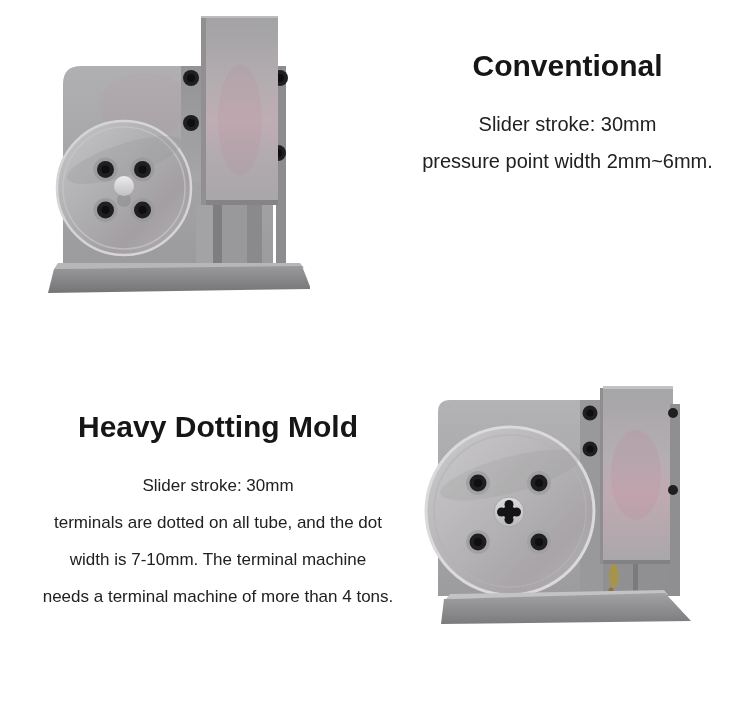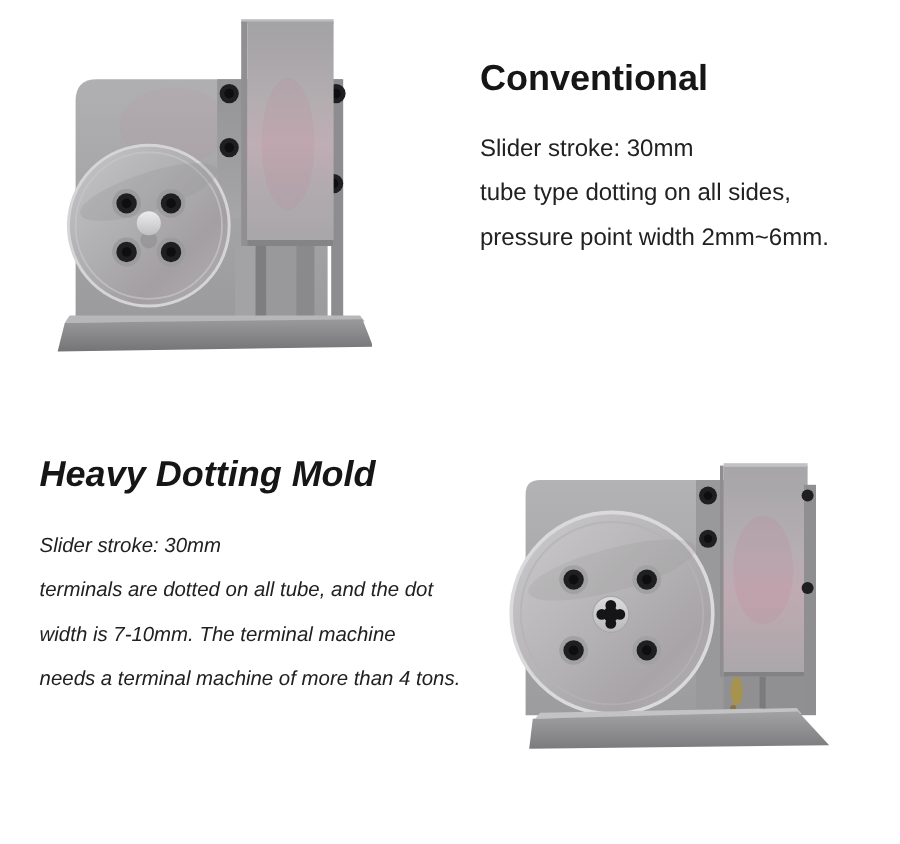--- a/index.html
+++ b/index.html
@@ -10,30 +10,31 @@
   }
   *{box-sizing:border-box;}
   html,body{margin:0;padding:0;}
   body{
     width:750px;height:703px;position:relative;overflow:hidden;
     background:var(--page-bg);
     font-family:"Liberation Sans", sans-serif;
   }
   .text-block{position:absolute;}
   .tb-conventional{left:400px;top:48px;width:335px;}
-  .tb-heavy{left:33px;top:378px;width:370px;font-style:italic;}
+  .tb-heavy{left:33px;top:409px;width:370px;}
   .section-title{
     margin:0;font-size:30px;font-weight:bold;line-height:36px;
     color:var(--heading-text);
+    text-align:center;
   }
   .title-line{display:block;}
   .specs{margin-top:22px;}
   .spec-line{
     margin:0;font-size:20px;line-height:37px;
-    color:var(--body-text);white-space:nowrap;
+    color:var(--body-text);white-space:nowrap;text-align:center;
   }
   .tb-heavy .spec-line{font-size:17px;}
   figure.photo{position:absolute;margin:0;padding:0;}
   .photo-conventional{left:30px;top:10px;width:280px;height:290px;}
   .photo-heavy{left:418px;top:380px;width:280px;height:270px;}
   .photo svg{display:block;width:100%;height:100%;}
   .bolt-outer{fill:var(--bolt-black);}
   .bolt-inner{fill:#0e0e10;}
 </style>
 </head>
@@ -154,21 +155,20 @@
       </g>
     </svg>
   </figure>
 
   <section class="text-block tb-conventional">
     <h2 class="section-title">
       <span class="title-line">Conventional</span>
     </h2>
     <div class="specs">
       <p class="spec-line">Slider stroke: 30mm</p>
-      <p class="spec-line">tube type dotting on all sides,</p>
       <p class="spec-line">pressure point width 2mm~6mm.</p>
     </div>
   </section>
 
   <section class="text-block tb-heavy">
     <h2 class="section-title">
       <span class="title-line">Heavy Dotting Mold</span>
     </h2>
     <div class="specs">
       <p class="spec-line">Slider stroke: 30mm</p>

